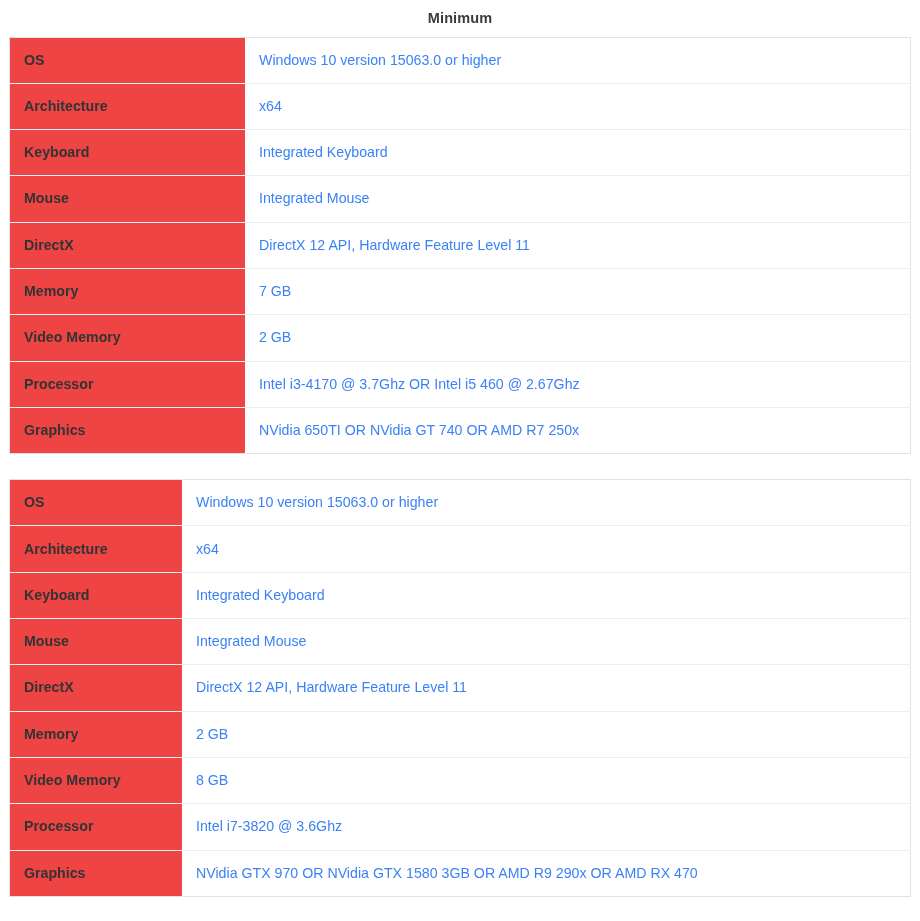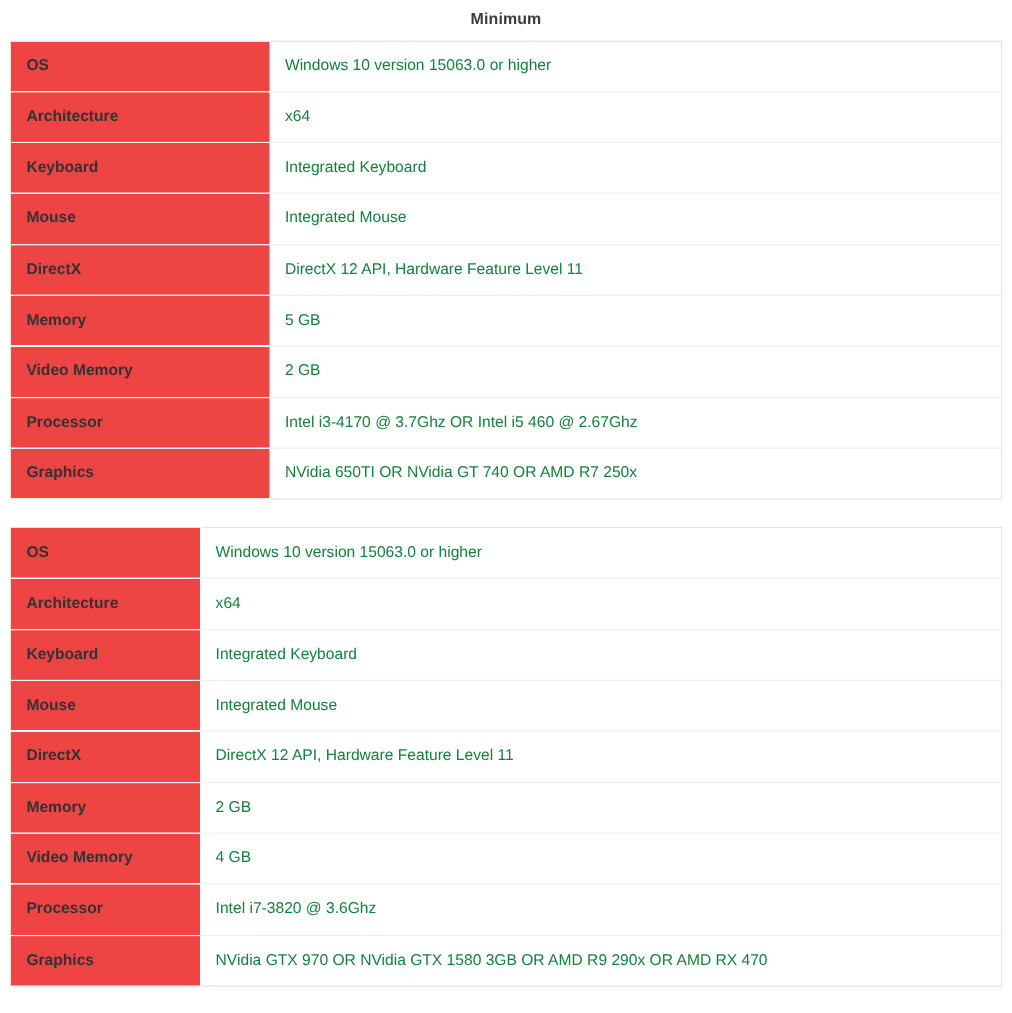--- a/index.html
+++ b/index.html
@@ -70,21 +70,21 @@
   td.spec-label {
     background: #ef4444;
     font-weight: bold;
     color: #333333;
     border-right: 1px solid #ffffff;
     border-bottom-color: #e8f2f8;
   }
 
   td.spec-value {
     background: #ffffff;
-    color: #15803d;
+    color: #3b82f6;
     font-weight: normal;
     padding-left: 13px;
   }
 
   
   #table-minimum td.spec-label { width: 236px; }
   #table-recommended td.spec-label { width: 173px; }
 </style>
 </head>
 <body>
@@ -111,21 +111,21 @@
         <tr>
           <td class="spec-label">Mouse</td>
           <td class="spec-value">Integrated Mouse</td>
         </tr>
         <tr>
           <td class="spec-label">DirectX</td>
           <td class="spec-value">DirectX 12 API, Hardware Feature Level 11</td>
         </tr>
         <tr>
           <td class="spec-label">Memory</td>
-          <td class="spec-value">5 GB</td>
+          <td class="spec-value">7 GB</td>
         </tr>
         <tr>
           <td class="spec-label">Video Memory</td>
           <td class="spec-value">2 GB</td>
         </tr>
         <tr>
           <td class="spec-label">Processor</td>
           <td class="spec-value">Intel i3-4170 @ 3.7Ghz OR Intel i5 460 @ 2.67Ghz</td>
         </tr>
         <tr>
@@ -159,21 +159,21 @@
         <tr>
           <td class="spec-label">DirectX</td>
           <td class="spec-value">DirectX 12 API, Hardware Feature Level 11</td>
         </tr>
         <tr>
           <td class="spec-label">Memory</td>
           <td class="spec-value">2 GB</td>
         </tr>
         <tr>
           <td class="spec-label">Video Memory</td>
-          <td class="spec-value">4 GB</td>
+          <td class="spec-value">8 GB</td>
         </tr>
         <tr>
           <td class="spec-label">Processor</td>
           <td class="spec-value">Intel i7-3820 @ 3.6Ghz</td>
         </tr>
         <tr>
           <td class="spec-label">Graphics</td>
           <td class="spec-value">NVidia GTX 970 OR NVidia GTX 1580 3GB OR AMD R9 290x OR AMD RX 470</td>
         </tr>
       </tbody>

